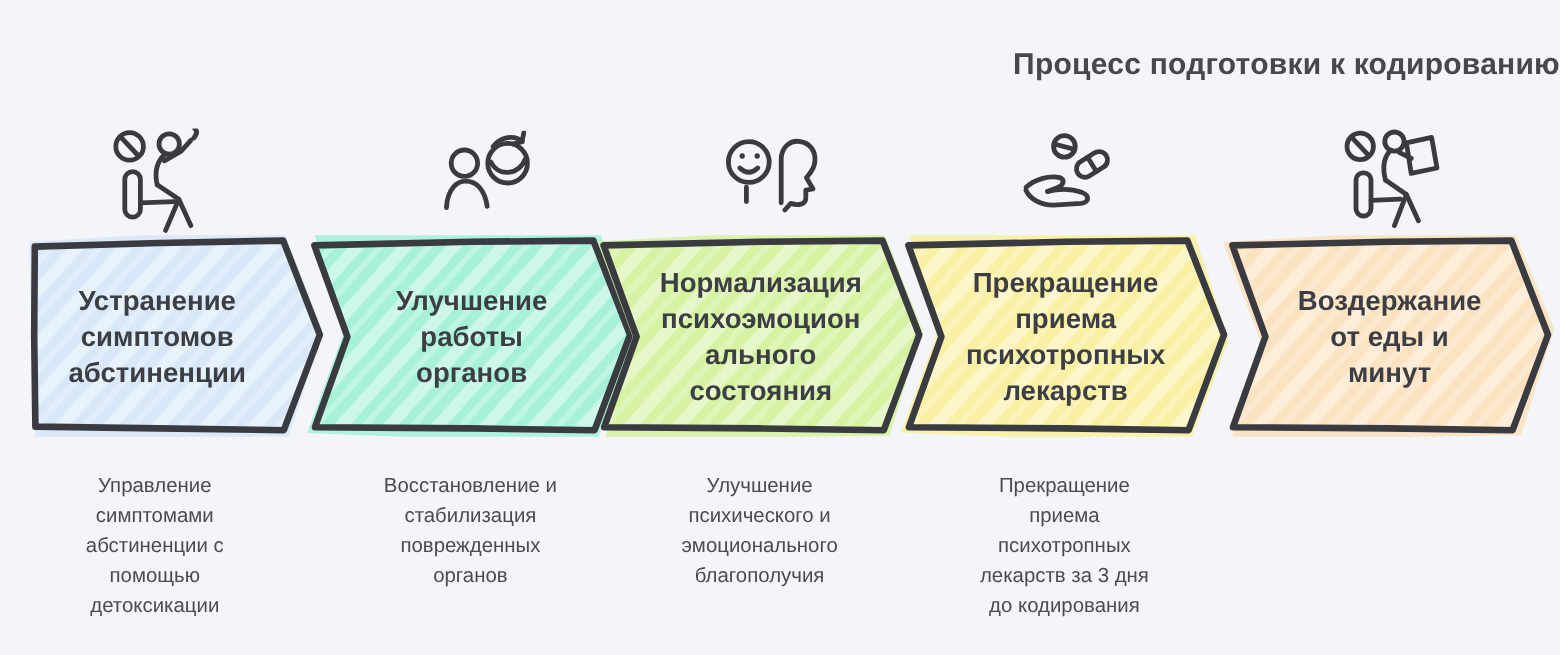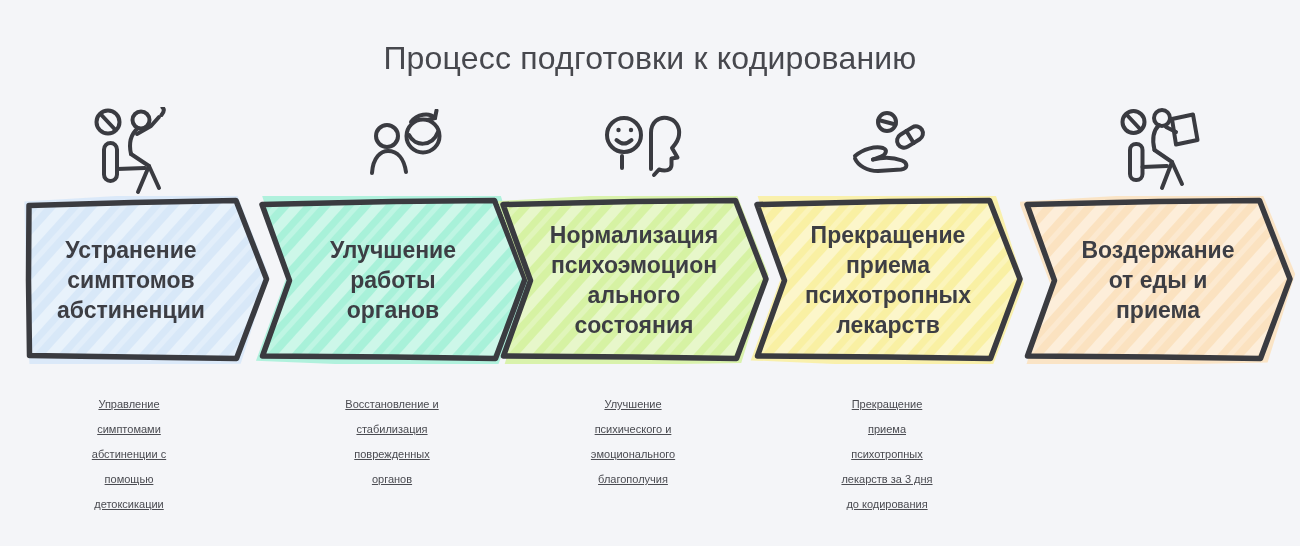--- a/index.html
+++ b/index.html
@@ -3,42 +3,42 @@
 <meta charset="utf-8">
 <style>
   html,body{margin:0;padding:0;}
   body{
     width:1300px;height:546px;position:relative;overflow:hidden;
     background:#f4f5f8;
     font-family:"Liberation Sans", sans-serif;
   }
   .title{
     position:absolute;top:40px;left:0;width:1300px;
-    text-align:center;font-size:32px;font-weight:normal;color:#47484e;
+    text-align:right;font-size:25px;font-weight:bold;color:#47484e;
     letter-spacing:.2px;
   }
   .step{position:absolute;top:0;height:546px;}
   .step svg{display:block;}
   .icon{position:absolute;}
   .icon .st{stroke:#3a3b41;stroke-width:4;fill:none;stroke-linecap:round;stroke-linejoin:round;}
   .icon .dot{fill:#3a3b41;stroke:none;}
   .chev{position:absolute;top:196px;left:0;}
   .chev .outline{fill:none;stroke:#3a3b40;stroke-width:5.5;stroke-linejoin:round;stroke-linecap:round;}
   .chev .back{opacity:.9;}
   .chev .tex{stroke:none;}
   .label{
     position:absolute;top:196px;height:168px;
     display:flex;align-items:center;justify-content:center;
     text-align:center;white-space:pre-line;
     font-size:23px;font-weight:bold;line-height:30px;color:#3d3e44;
   }
   .desc{
     position:absolute;top:392px;width:200px;
     text-align:center;white-space:pre-line;
-    font-size:11px;line-height:25px;color:#4a4b51;text-decoration:underline;
+    font-size:17px;line-height:25px;color:#4a4b51;
   }
   .s1{left:22px;width:250px;}
   .s2{left:255px;width:276px;}
   .s3{left:496px;width:276px;}
   .s4{left:750px;width:276px;}
   .s5{left:1020px;width:276px;}
   .s1 .label{left:0;width:218px;}
   .s2 .label,.s3 .label,.s4 .label{left:30px;width:216px;}
   .s5 .label{left:30px;width:216px;}
   .s1 .icon{left:69px;top:107px;}
@@ -185,14 +185,14 @@
     <path class="st" d="M52,55 L62,77"></path>
   </svg>
   <svg class="chev" width="276" height="168" viewBox="0 0 276 168">
     <path class="back" transform="translate(138,84) rotate(-2) scale(1.04,1.1) translate(-138,-84)" d="M7,8.5 L138,5.5 L239.5,4.5 L270,83 L240.5,162.5 L137,161 L7.5,160 L34.5,84.5 Z" fill="#fbe2c0"></path>
     <path d="M7,8.5 L138,5.5 L239.5,4.5 L270,83 L240.5,162.5 L137,161 L7.5,160 L34.5,84.5 Z" fill="#fbe2c0"></path>
     <path class="tex" fill="url(#stripes)" d="M7,8.5 L138,5.5 L239.5,4.5 L270,83 L240.5,162.5 L137,161 L7.5,160 L34.5,84.5 Z"></path>
     <path class="outline" d="M7,8.5 L138,5.5 L239.5,4.5 L270,83 L240.5,162.5 L137,161 L7.5,160 L34.5,84.5 Z"></path>
   </svg>
   <div class="label">Воздержание
 от еды и
-приема</div>
+минут</div>
 </div>
 
 </body></html>

